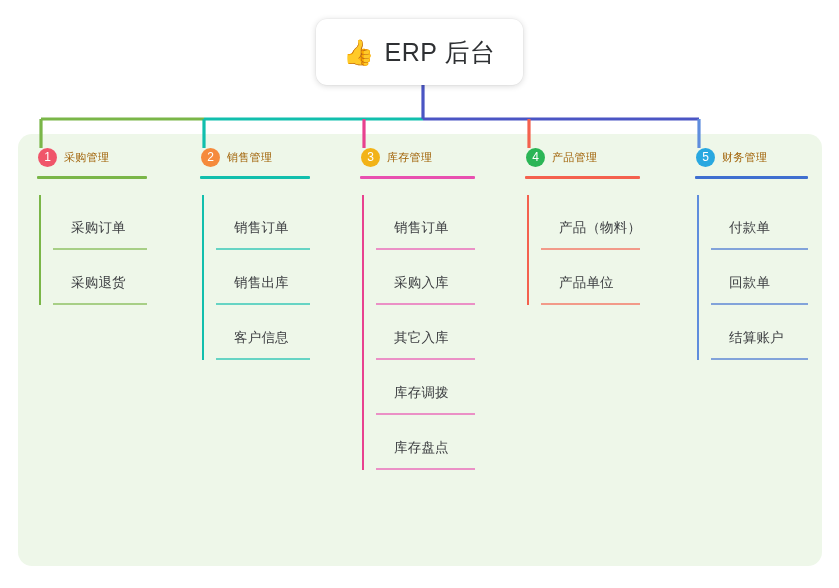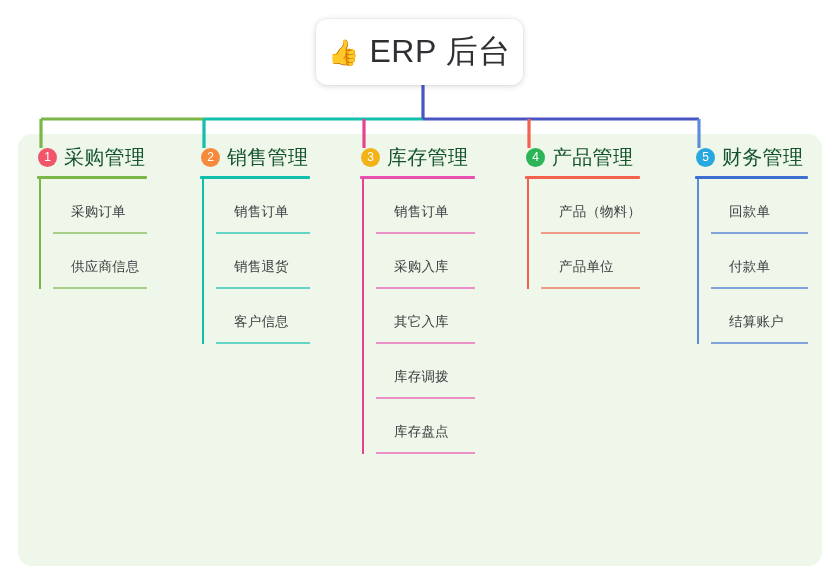--- a/index.html
+++ b/index.html
@@ -42,21 +42,21 @@
     align-items: center;
     justify-content: center;
     gap: 10px;
   }
   #root-icon {
     font-size: 25px;
     line-height: 1;
     display: block;
   }
   #root-title {
-    font-size: 32px;
+    font-size: 25px;
     color: #2e3033;
     letter-spacing: 0.5px;
     white-space: nowrap;
   }
 
   
   #connectors {
     position: absolute;
     left: 0; top: 0;
     width: 839px; height: 588px;
@@ -79,35 +79,35 @@
     width: 19px; height: 19px;
     border-radius: 50%;
     color: #ffffff;
     font-size: 12px;
     line-height: 19px;
     text-align: center;
     font-weight: normal;
     flex: none;
   }
   .col-title {
-    font-size: 20px;
-    color: #14532d;
+    font-size: 11px;
+    color: #a16207;
     white-space: nowrap;
     letter-spacing: 0.3px;
   }
   .col-rule {
     height: 3px;
     border-radius: 1px;
     margin-top: 7px;
   }
 
   
   .sub-list {
     position: relative;
-    margin-top: 0;
+    margin-top: 16px;
     padding-left: 16px;
   }
   .spine {
     position: absolute;
     left: 2px;
     top: 0;
     bottom: 0;
     width: 2px;
   }
   .sub-item {
@@ -163,39 +163,39 @@
           <span class="col-title">采购管理</span>
         </div>
         <div class="col-rule" style="background: rgb(122, 182, 72);"></div>
         <div class="sub-list">
           <div class="spine" style="background: rgb(122, 182, 72);"></div>
           <div class="sub-item">
             <span class="sub-label">采购订单</span>
             <div class="sub-rule" style="background: rgb(122, 182, 72);"></div>
           </div>
           <div class="sub-item">
-            <span class="sub-label">供应商信息</span>
+            <span class="sub-label">采购退货</span>
             <div class="sub-rule" style="background: rgb(122, 182, 72);"></div>
           </div>
         </div>
       </div>
       <div class="column" style="left: 200px; width: 110px;">
         <div class="col-head">
           <span class="badge" style="background: rgb(245, 138, 60);">2</span>
           <span class="col-title">销售管理</span>
         </div>
         <div class="col-rule" style="background: rgb(17, 191, 173);"></div>
         <div class="sub-list">
           <div class="spine" style="background: rgb(17, 191, 173);"></div>
           <div class="sub-item">
             <span class="sub-label">销售订单</span>
             <div class="sub-rule" style="background: rgb(17, 191, 173);"></div>
           </div>
           <div class="sub-item">
-            <span class="sub-label">销售退货</span>
+            <span class="sub-label">销售出库</span>
             <div class="sub-rule" style="background: rgb(17, 191, 173);"></div>
           </div>
           <div class="sub-item">
             <span class="sub-label">客户信息</span>
             <div class="sub-rule" style="background: rgb(17, 191, 173);"></div>
           </div>
         </div>
       </div>
       <div class="column" style="left: 360px; width: 115px;">
         <div class="col-head">
@@ -247,28 +247,28 @@
       </div>
       <div class="column" style="left: 695px; width: 113px;">
         <div class="col-head">
           <span class="badge" style="background: rgb(41, 168, 224);">5</span>
           <span class="col-title">财务管理</span>
         </div>
         <div class="col-rule" style="background: rgb(63, 111, 208);"></div>
         <div class="sub-list">
           <div class="spine" style="background: rgb(95, 141, 221);"></div>
           <div class="sub-item">
+            <span class="sub-label">付款单</span>
+            <div class="sub-rule" style="background: rgb(63, 111, 208);"></div>
+          </div>
+          <div class="sub-item">
             <span class="sub-label">回款单</span>
             <div class="sub-rule" style="background: rgb(63, 111, 208);"></div>
           </div>
           <div class="sub-item">
-            <span class="sub-label">付款单</span>
-            <div class="sub-rule" style="background: rgb(63, 111, 208);"></div>
-          </div>
-          <div class="sub-item">
             <span class="sub-label">结算账户</span>
             <div class="sub-rule" style="background: rgb(63, 111, 208);"></div>
           </div>
         </div>
       </div>
     </div>
 
 </div>
 
 </body></html>

